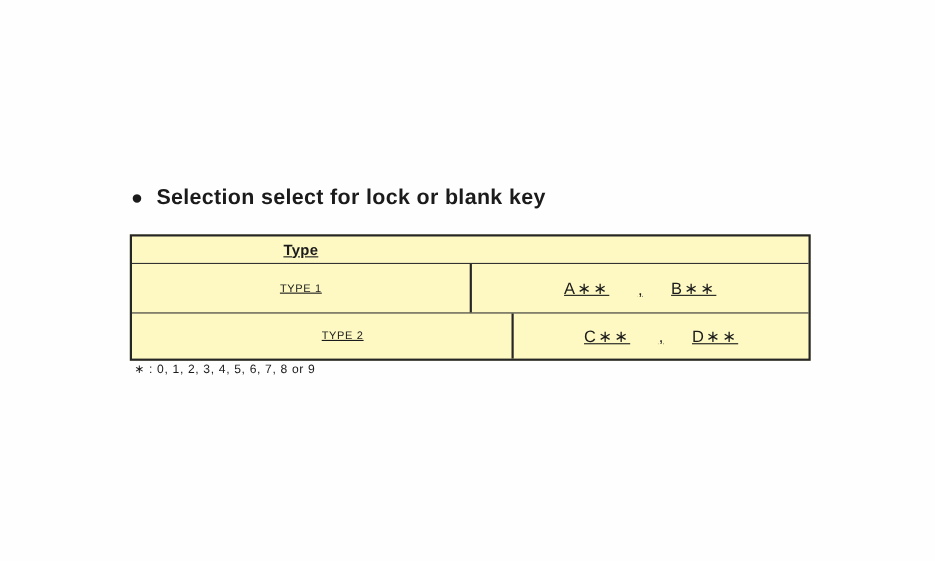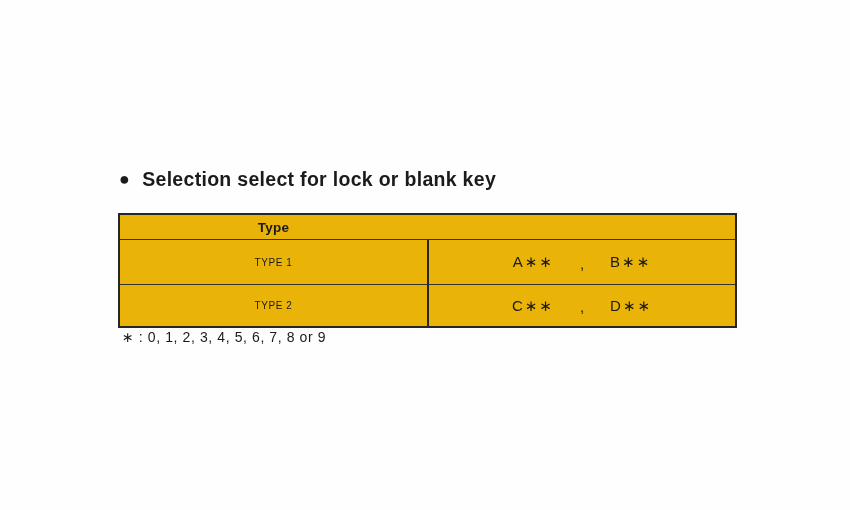--- a/index.html
+++ b/index.html
@@ -45,21 +45,22 @@
     letter-spacing: 0.2px;
     white-space: nowrap;
   }
   .sel-table {
     position: absolute;
     left: 118px;
     top: 213px;
     width: 619px;
     border: 2px solid #262626;
     box-sizing: border-box;
-    background: #eab308;
+    background: #fef9c3;
+    text-decoration: underline;
   }
   .t-row {
     display: flex;
     align-items: stretch;
   }
   .t-row + .t-row {
     border-top: 1px solid #333333;
   }
   .cell {
     display: flex;
@@ -69,21 +70,21 @@
   }
   .cell-type { width: 307px; }
   .cell-key  { flex: 1; border-left: 2px solid #262626; }
   .t-head { height: 24px; }
   .t-head .cell {
     font-size: 13.5px;
     font-weight: bold;
     letter-spacing: 0.3px;
   }
   .t-body-1 { height: 44px; }
-  .t-body-2 { height: 41px; }
+  .t-body-2 { height: 41px; padding-left: 38px; }
   .t-row .type-val {
     font-size: 10px;
     letter-spacing: 0.6px;
   }
   .key-parts {
     display: flex;
     align-items: center;
     justify-content: center;
     gap: 26px;
     font-size: 15px;
@@ -92,21 +93,21 @@
   .key-parts .comma {
     letter-spacing: 0;
     position: relative;
     top: 1px;
   }
   .footnote {
     position: absolute;
     left: 122px;
     top: 329px;
     margin: 0;
-    font-size: 14px;
+    font-size: 11px;
     letter-spacing: 0.6px;
     white-space: nowrap;
   }
 </style>
 </head>
 <body>
 
 <div class="page">
 
   <h1 class="heading">

